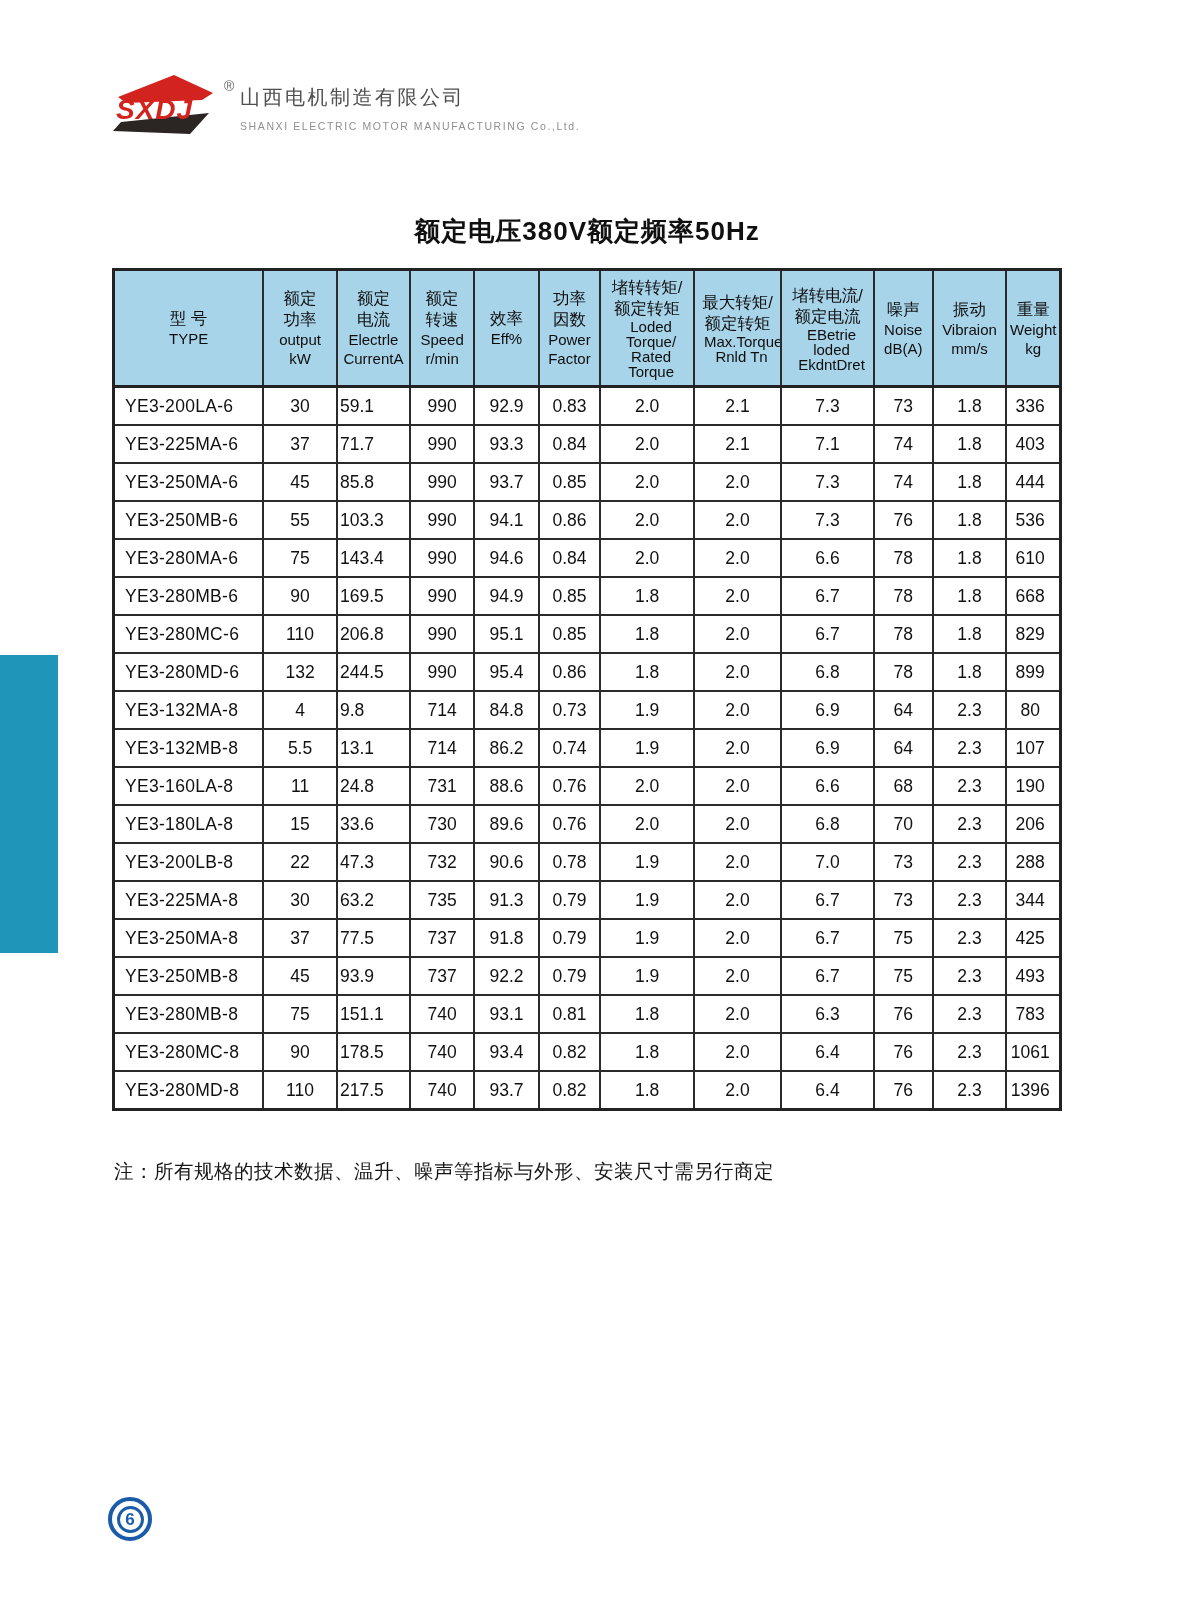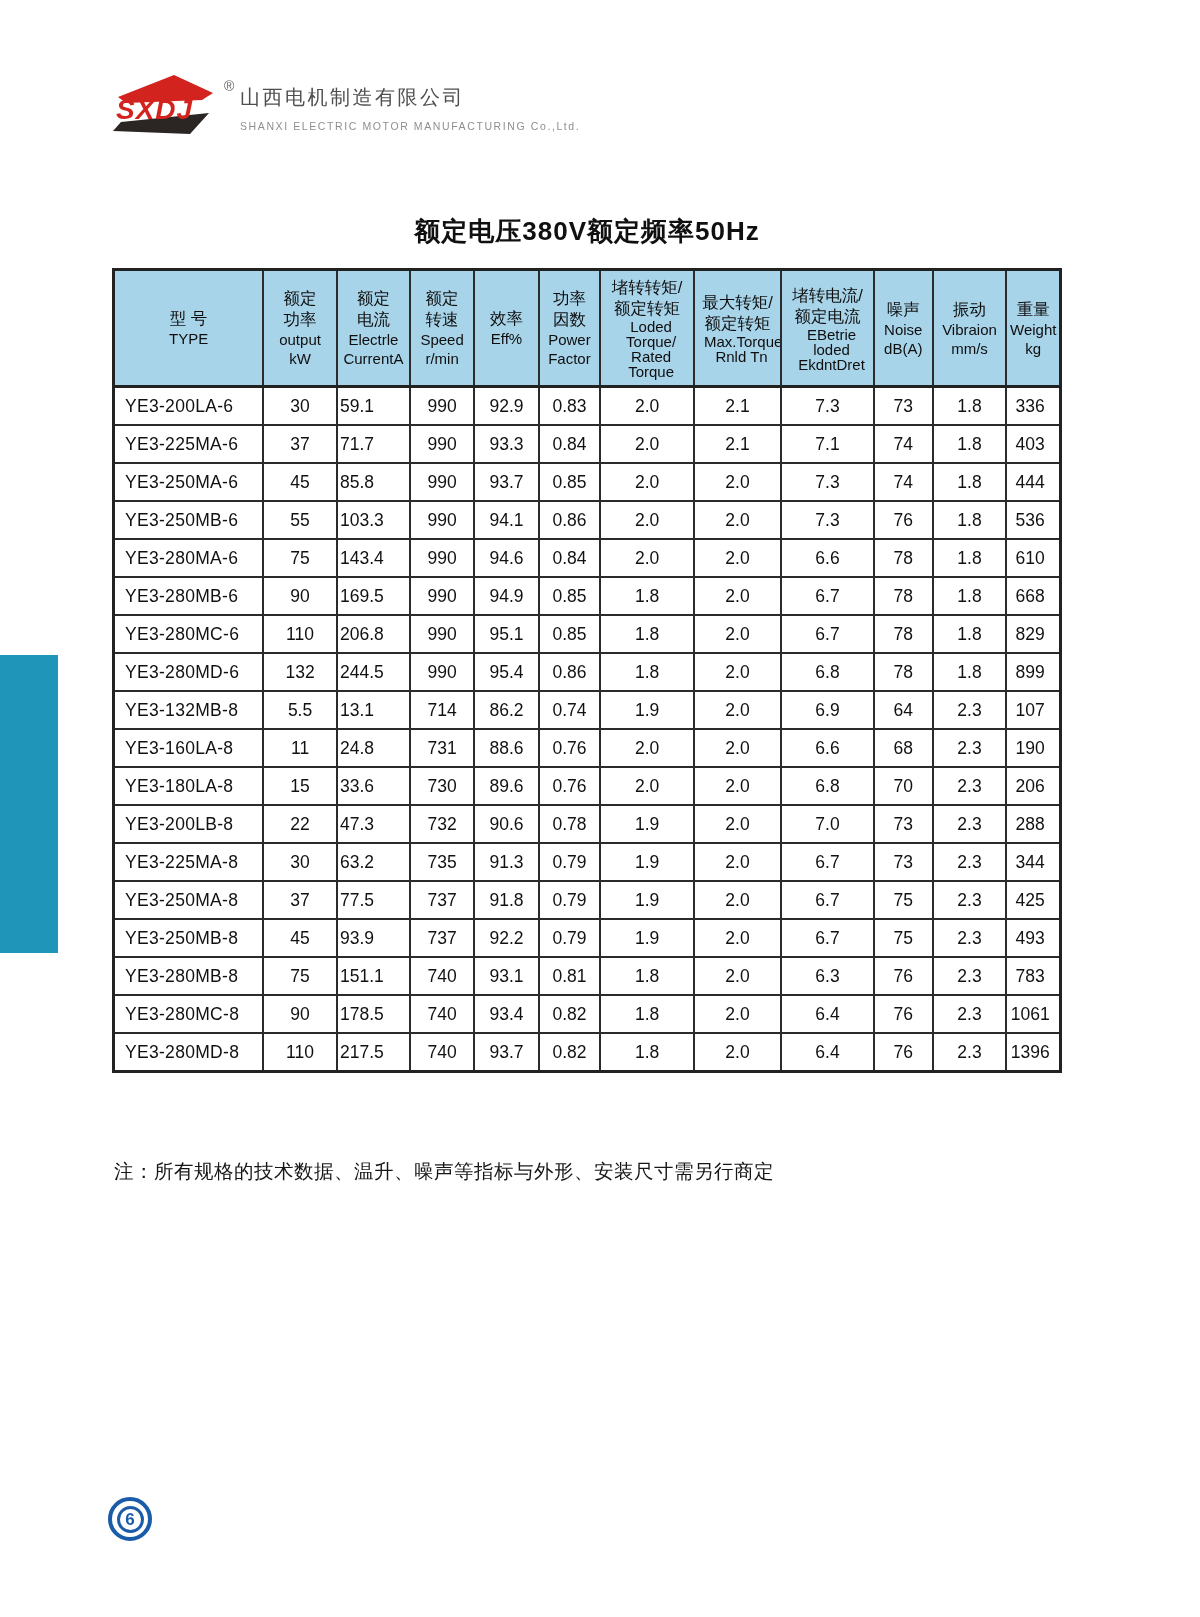--- a/index.html
+++ b/index.html
@@ -264,20 +264,34 @@
           <td class="">95.4</td>
           <td class="">0.86</td>
           <td class="">1.8</td>
           <td class="">2.0</td>
           <td class="">6.8</td>
           <td class="">78</td>
           <td class="">1.8</td>
           <td class="c-right-sm">899</td>
         </tr>
         <tr>
+          <td class="c-type">YE3-132MA-8</td>
+          <td class="">4</td>
+          <td class="c-right">9.8</td>
+          <td class="">714</td>
+          <td class="">84.8</td>
+          <td class="">0.73</td>
+          <td class="">1.9</td>
+          <td class="">2.0</td>
+          <td class="">6.9</td>
+          <td class="">64</td>
+          <td class="">2.3</td>
+          <td class="c-right-sm">80</td>
+        </tr>
+        <tr>
           <td class="c-type">YE3-132MB-8</td>
           <td class="">5.5</td>
           <td class="c-right">13.1</td>
           <td class="">714</td>
           <td class="">86.2</td>
           <td class="">0.74</td>
           <td class="">1.9</td>
           <td class="">2.0</td>
           <td class="">6.9</td>
           <td class="">64</td>

